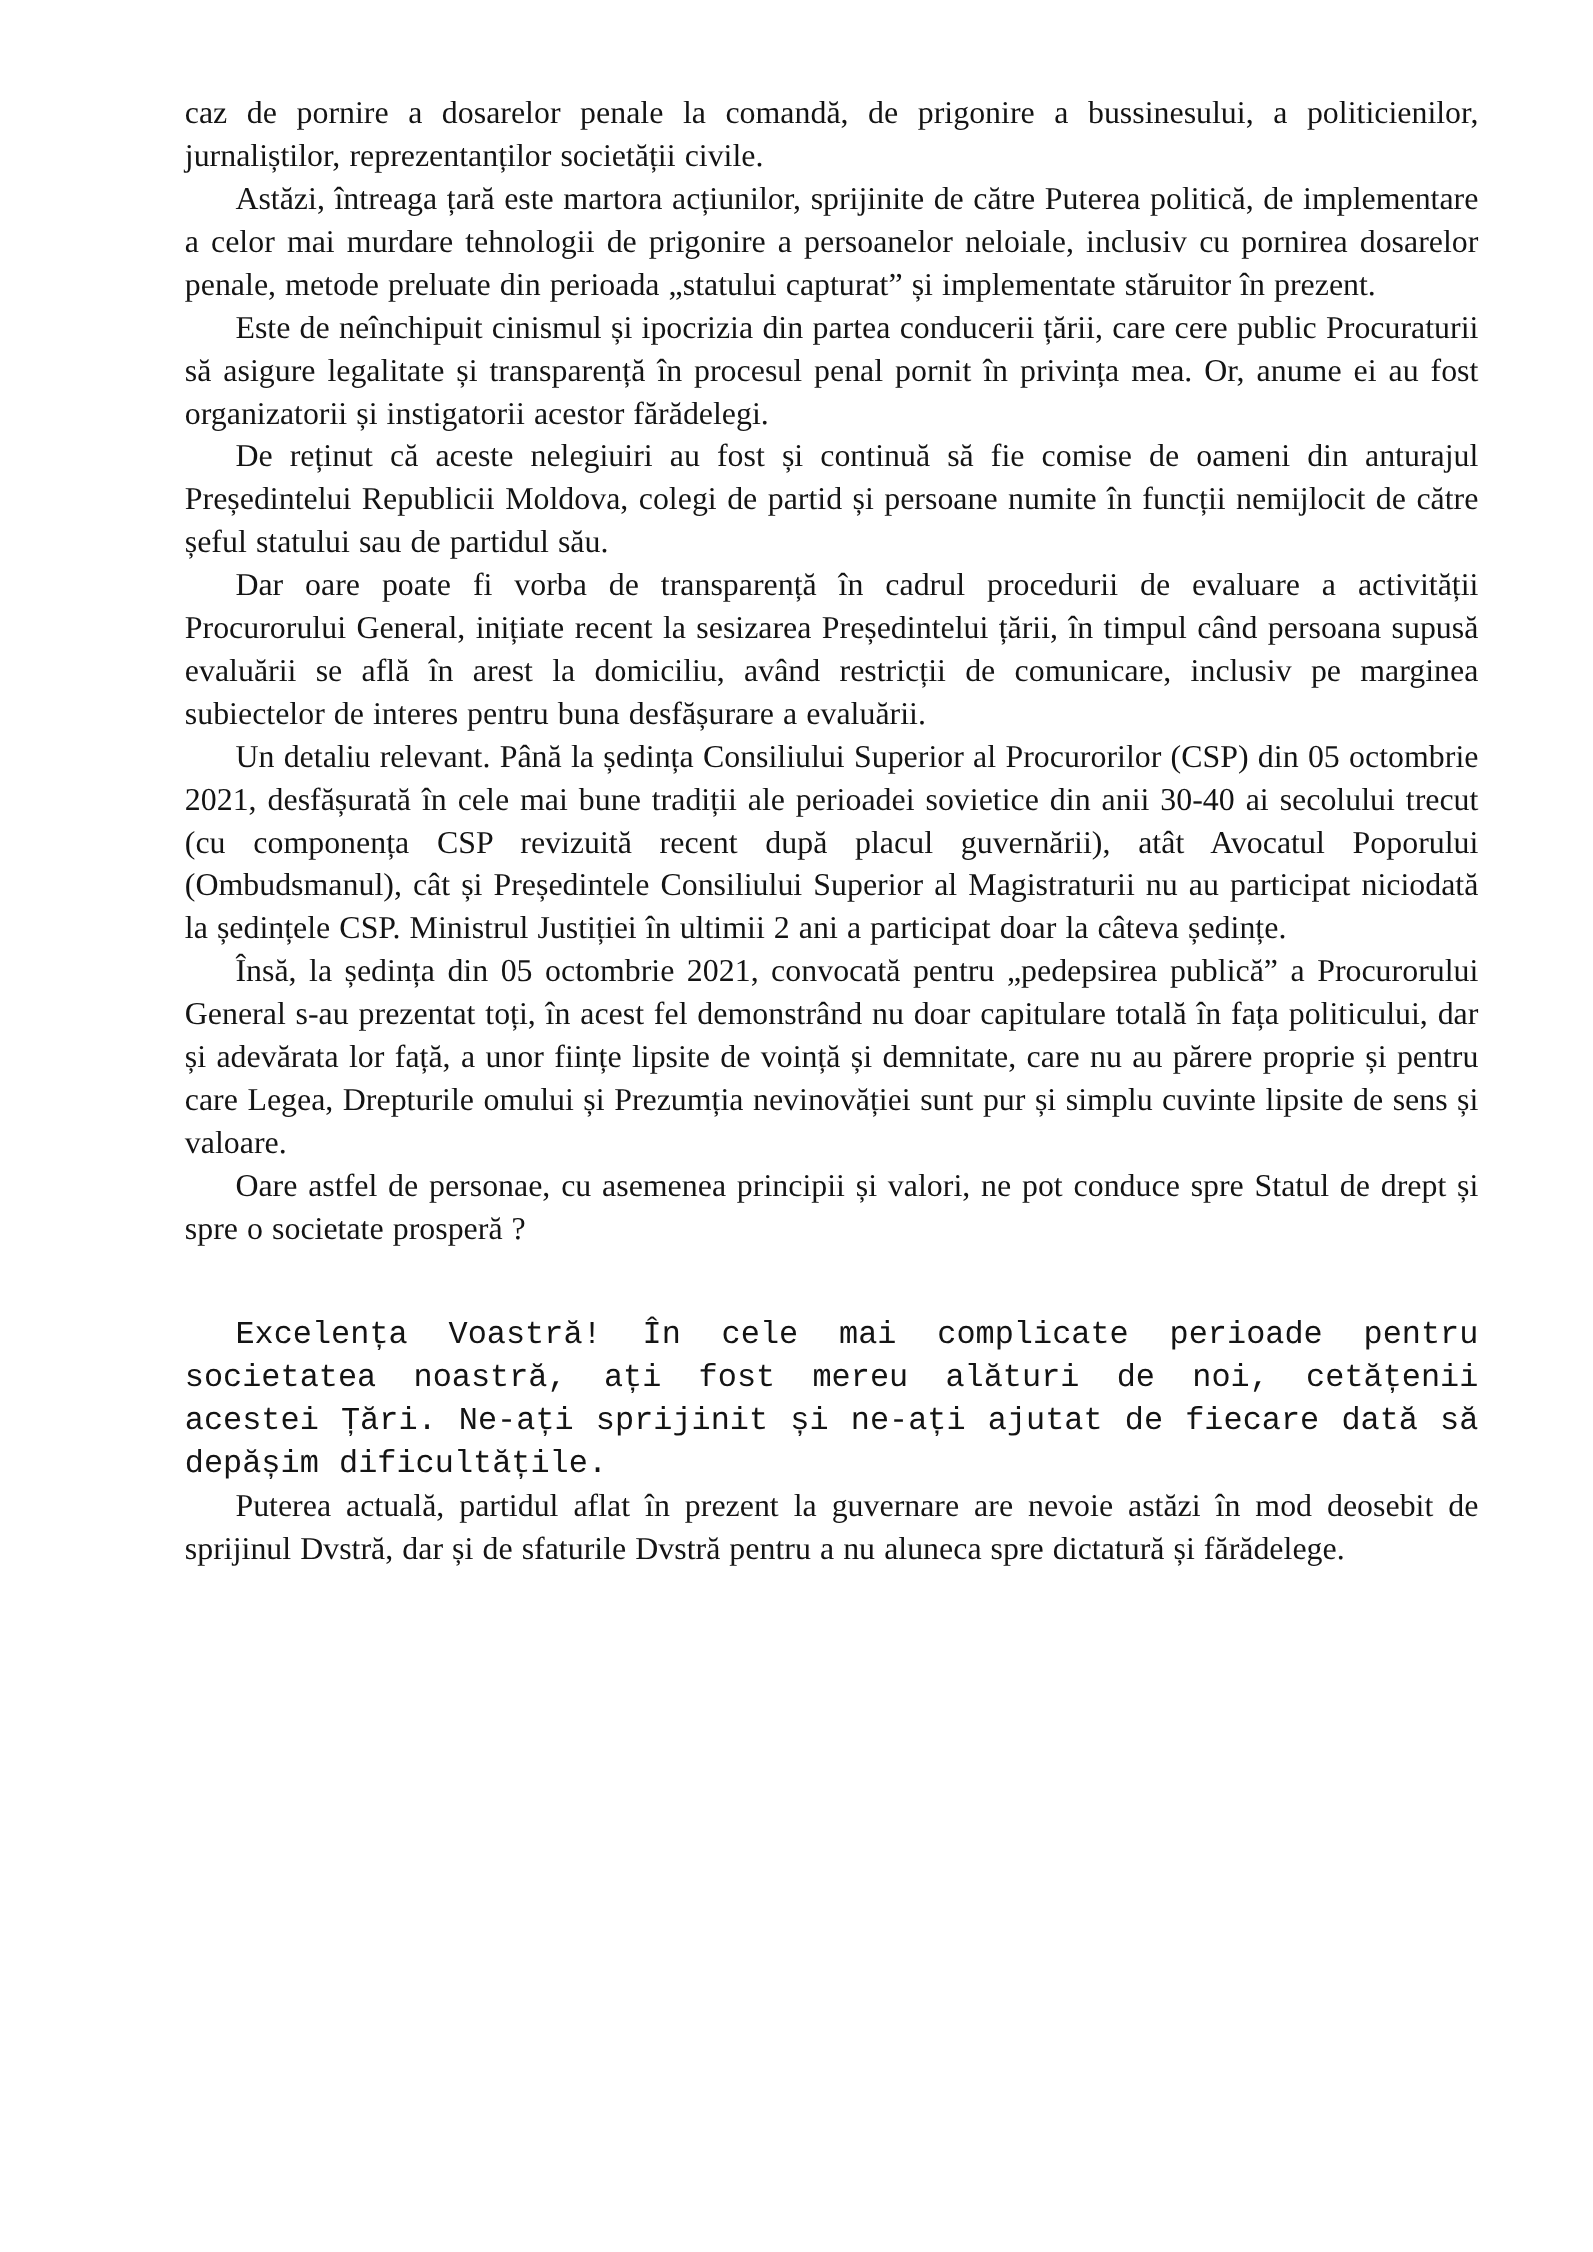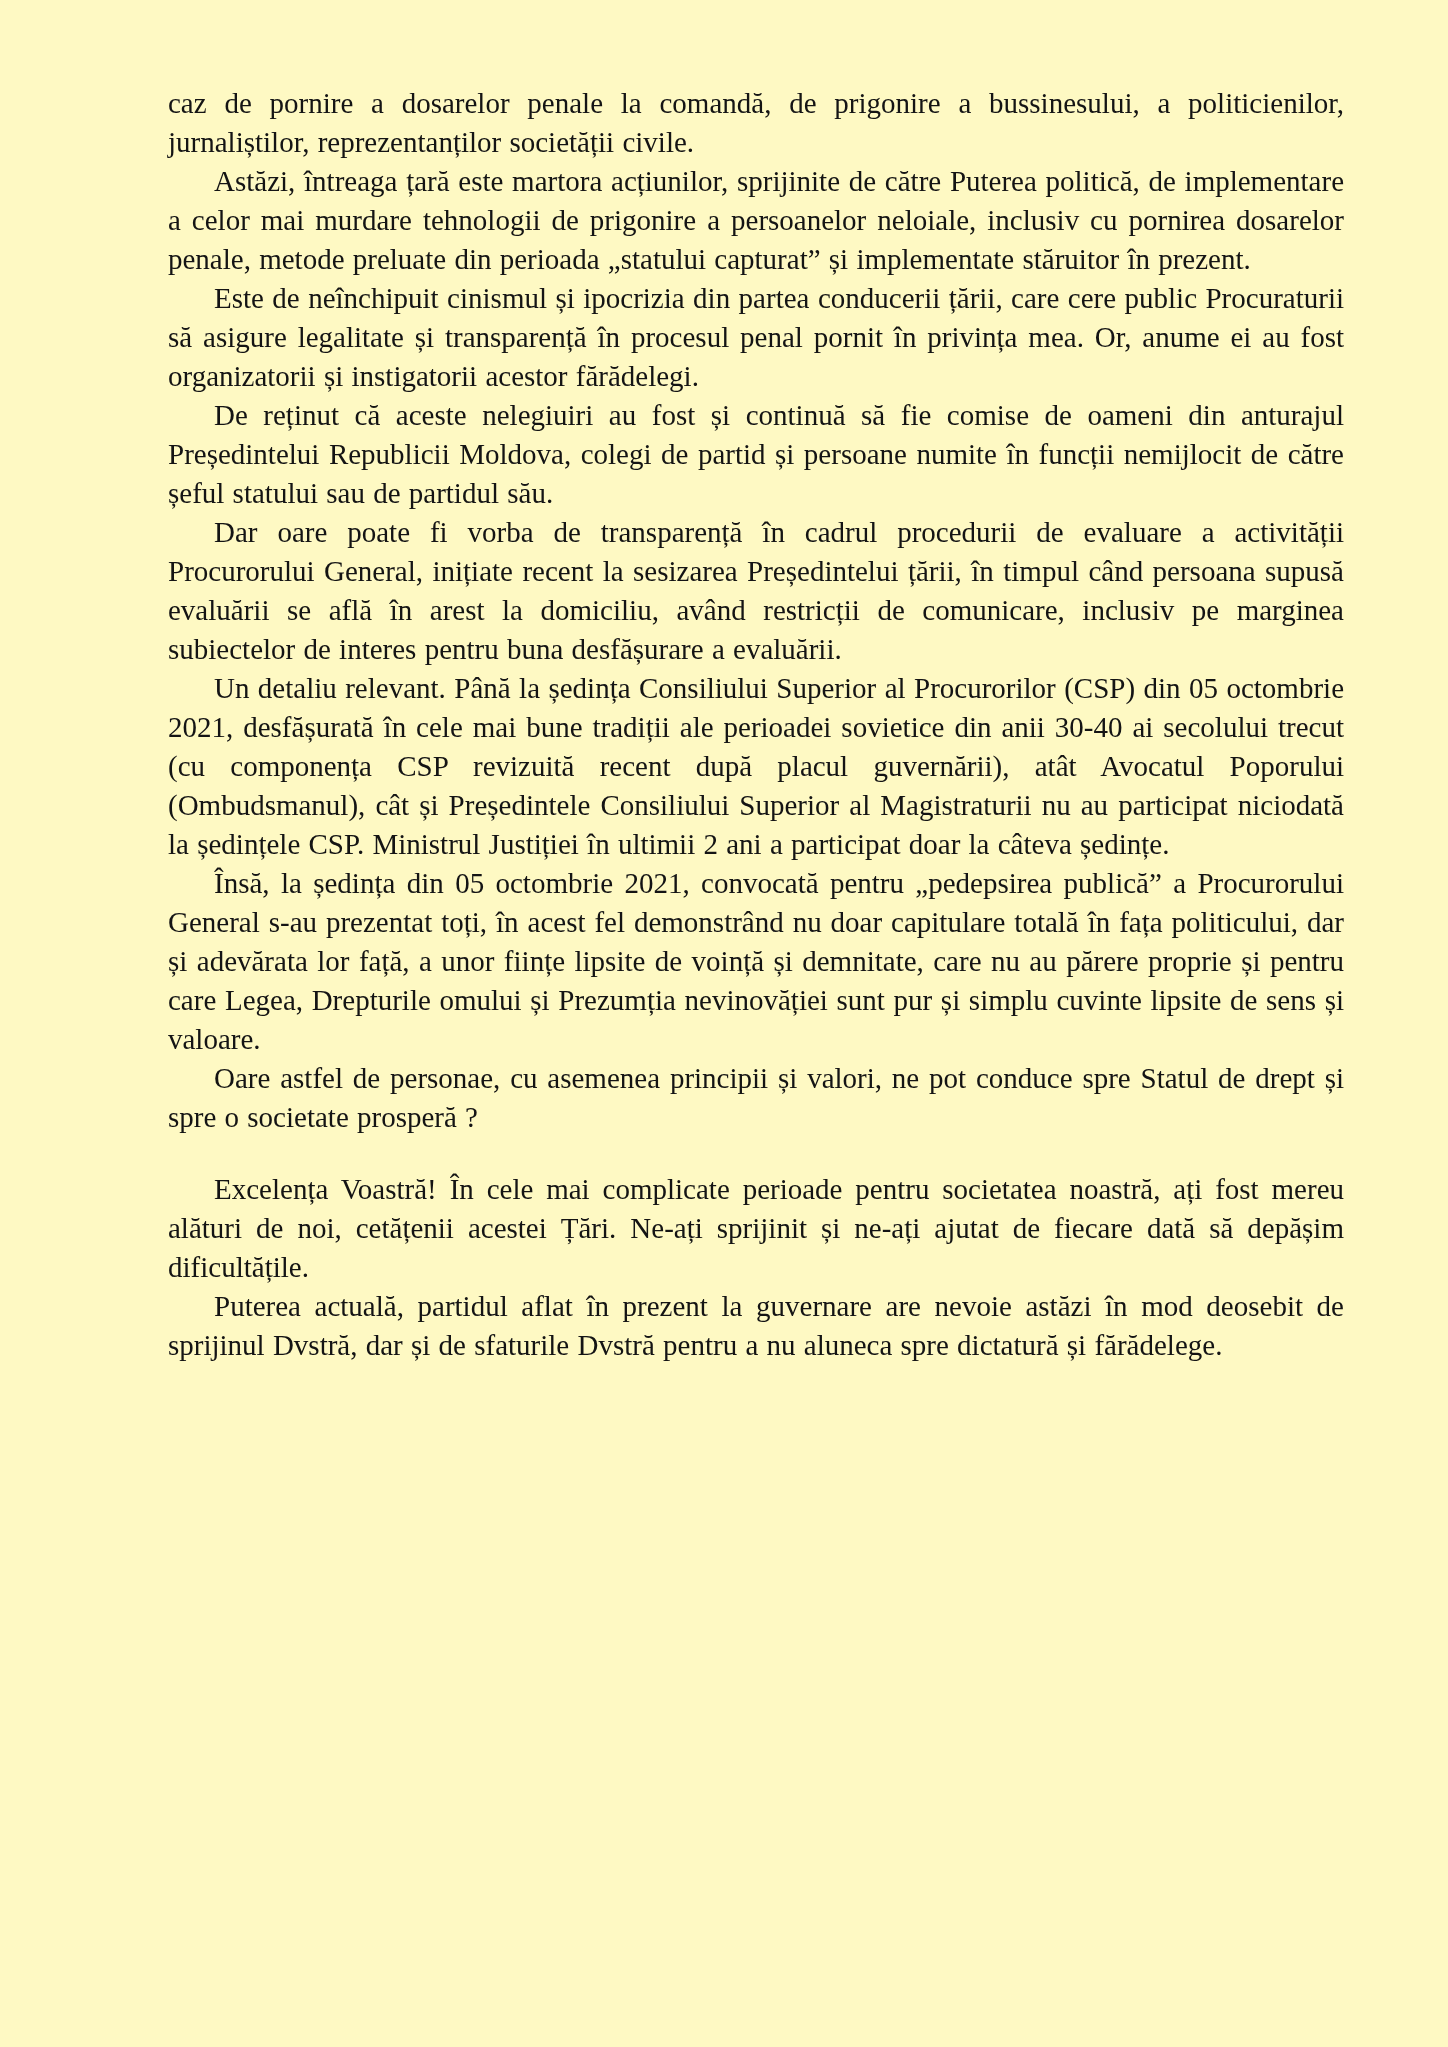--- a/index.html
+++ b/index.html
@@ -4,21 +4,21 @@
 <style>
   html, body {
     margin: 0;
     padding: 0;
     background: #e8e8e8;
   }
   .page {
     position: relative;
     width: 1448px;
     height: 2047px;
-    background: #fef9c3;
+    background: #ffffff;
     overflow: hidden;
     margin: 0 auto;
   }
   .content {
     position: absolute;
     left: 168px;
     top: 84px;
     width: 1176px;
     font-family: "Liberation Serif", "DejaVu Serif", serif;
     font-size: 29px;
@@ -29,21 +29,22 @@
   }
   .content p {
     margin: 0;
     text-indent: 46px;
     word-spacing: 1px;
   }
   .content p.no-indent {
     text-indent: 0;
   }
   .content p.gap-before {
-    margin-top: 33px;
+    margin-top: 57px;
+    font-family: Liberation Mono, monospace;
   }
 </style>
 </head>
 <body>
 
 <div class="page">
   <div class="content">
     <p class="no-indent">caz de pornire a dosarelor penale la comandă, de prigonire a bussinesului, a politicienilor, jurnaliștilor, reprezentanților societății civile.</p>
     <p>Astăzi, întreaga țară este martora acțiunilor, sprijinite de către Puterea politică, de implementare a celor mai murdare tehnologii de prigonire a persoanelor neloiale, inclusiv cu pornirea dosarelor penale, metode preluate din perioada „statului capturat” și implementate stăruitor în prezent.</p>
     <p>Este de neînchipuit cinismul și ipocrizia din partea conducerii țării, care cere public Procuraturii să asigure legalitate și transparență în procesul penal pornit în privința mea. Or, anume ei au fost organizatorii și instigatorii acestor fărădelegi.</p>

